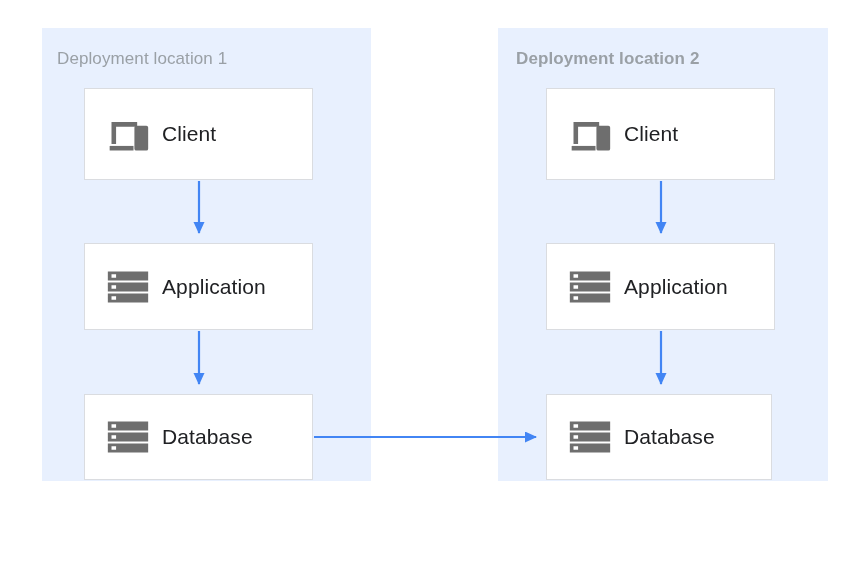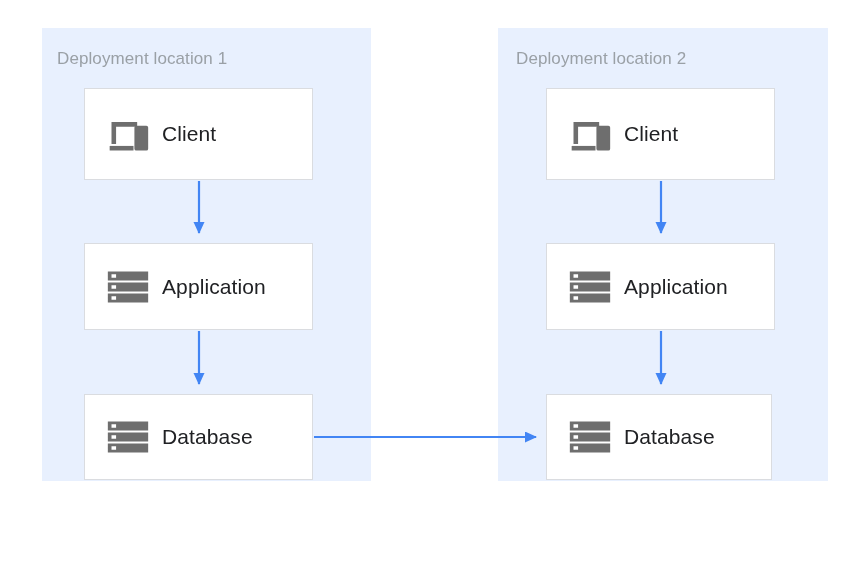--- a/index.html
+++ b/index.html
@@ -63,21 +63,21 @@
 </style>
 </head>
 <body>
 
 <div id="canvas">
 
   <div class="zone" style="left:42px; top:28px; width:329px; height:490px;"></div>
   <div class="zone" style="left:498px; top:28px; width:330px; height:490px;"></div>
 
   <div class="zone-title" style="left:57px; top:49px;">Deployment location 1</div>
-  <div class="zone-title" style="left:516px; top:49px;">Deployment location 2</div>
+  <div class="zone-title" style="left:516px; top:49px;font-weight:bold;">Deployment location 2</div>
 
   <svg id="edges" viewBox="0 0 862 574" xmlns="http://www.w3.org/2000/svg">
     <defs>
       <marker id="ah-down" markerWidth="14" markerHeight="14" refX="5" refY="9" orient="auto-start-reverse" markerUnits="userSpaceOnUse">
         <path d="M 0 0 L 10 0 L 5 11 Z" fill="#4285f4" transform="rotate(180 5 5.5)"></path>
       </marker>
       <marker id="arrowhead" markerWidth="13" markerHeight="13" refX="11" refY="5.5" orient="auto" markerUnits="userSpaceOnUse">
         <path d="M 0 0 L 12 5.5 L 0 11 Z" fill="#4285f4"></path>
       </marker>
     </defs>

